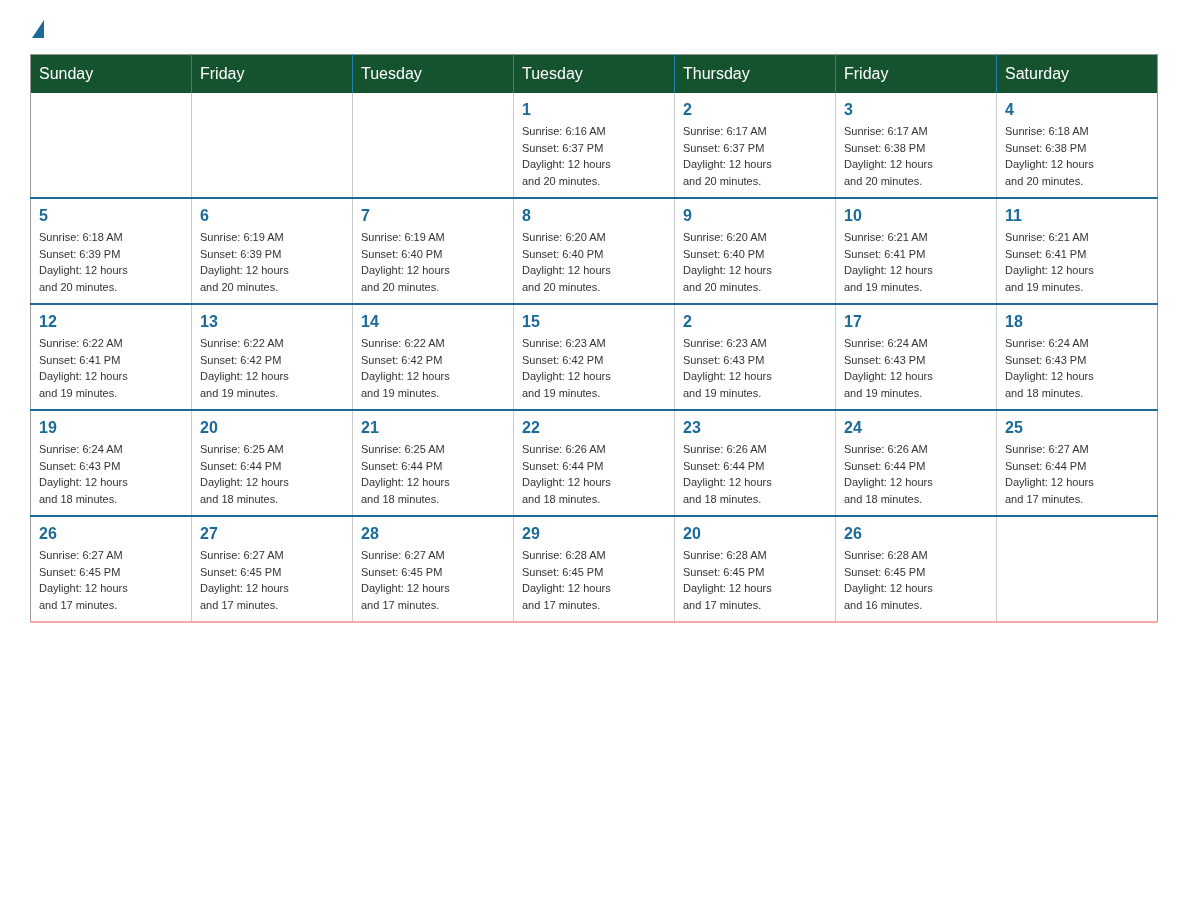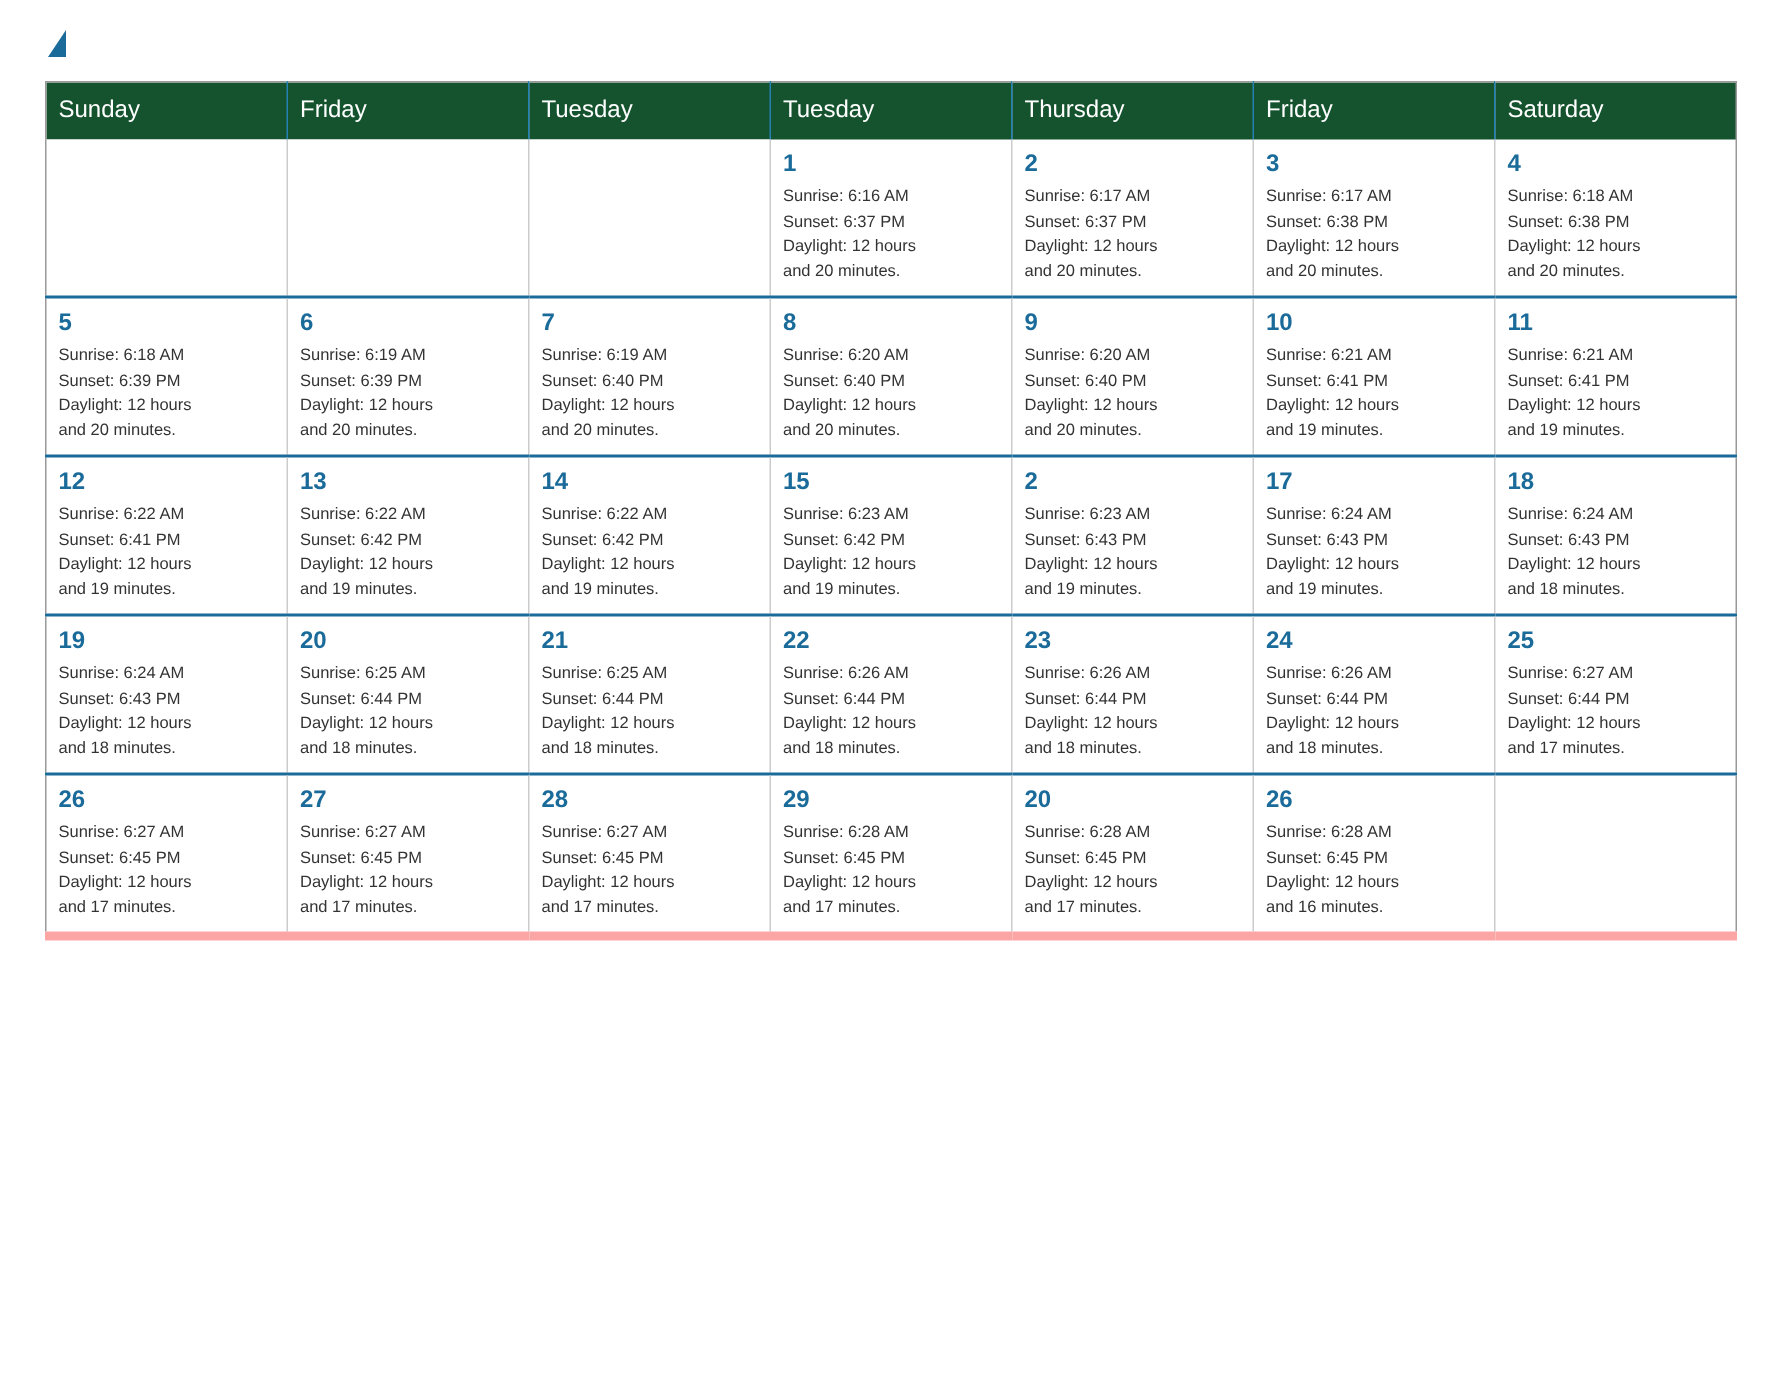--- a/index.html
+++ b/index.html
@@ -82,21 +82,21 @@
       border-bottom: 2px solid #1a6b9a;
       width: 14.28%;
       min-height: 100px;
       font-size: 13px;
       color: #333;
     }
     .calendar tbody td:last-child {
       border-right: none;
     }
     .calendar tbody tr:last-child td {
-      border-bottom: 6px solid #fca5a5;
+      border-bottom: 2px solid #fca5a5;
     }
     .day-number {
       font-size: 16px;
       font-weight: bold;
       color: #1a6b9a;
       display: block;
       margin-bottom: 4px;
     }
     .day-info {
       font-size: 11px;

